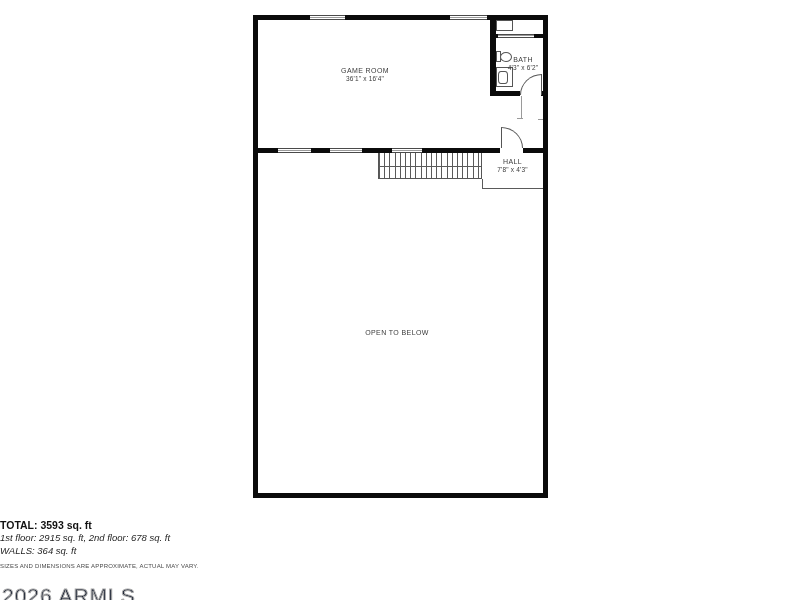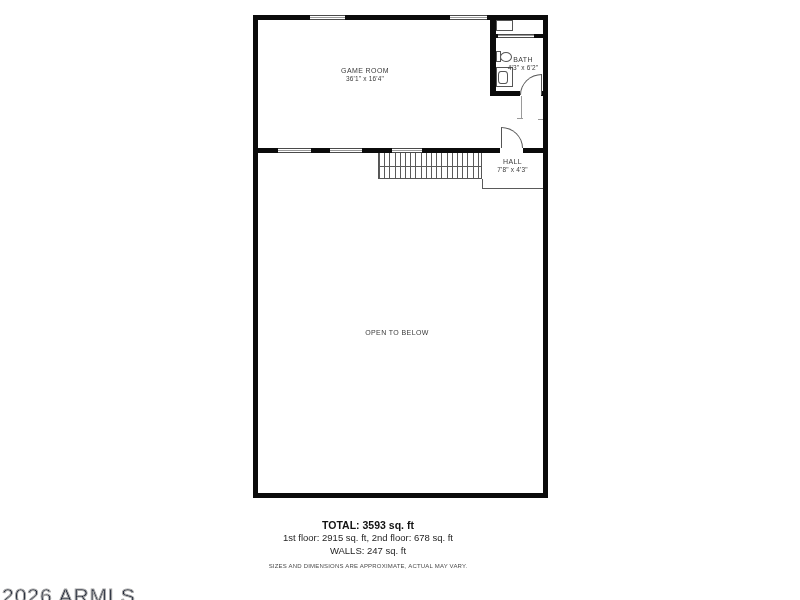--- a/index.html
+++ b/index.html
@@ -21,23 +21,23 @@
   .stairs{position:absolute;left:378px;top:153px;width:104px;height:26px;box-sizing:border-box;
           border:1px solid #555;border-top:none;
           background:repeating-linear-gradient(90deg,#5a5a5a 0,#5a5a5a 1px,transparent 1px,transparent 5.2px);}
   .rail{position:absolute;left:0;right:0;top:50%;height:1px;background:#5a5a5a;}
   .arc{position:absolute;box-sizing:border-box;border:1px solid #555;border-bottom:none;}
   .arc-hall{left:501px;top:127px;width:22px;height:21px;border-top-right-radius:100% 100%;}
   .arc-bath{left:520px;top:74px;width:22px;height:21px;border-top-left-radius:100% 100%;}
   .room-label{position:absolute;text-align:center;color:#3a3a3a;}
   .room-name{font-size:7px;line-height:9px;letter-spacing:0.4px;}
   .room-dims{font-size:6.5px;line-height:8px;letter-spacing:0.2px;}
-  .summary{position:absolute;left:0;top:518px;width:736px;text-align:center;color:#1f1f1f;}
+  .summary{position:absolute;left:0;top:518px;width:736px;text-align:left;color:#1f1f1f;}
   .sum-total{font-size:10.5px;font-weight:bold;line-height:14px;color:#111;}
-  .sum-line{font-size:9.5px;line-height:12.5px;}
+  .sum-line{font-size:9.5px;line-height:12.5px;font-style:italic;}
   .sum-disclaimer{font-size:6px;line-height:10px;margin-top:4px;color:#4a4a4a;letter-spacing:0.2px;}
   .watermark{position:absolute;left:2px;top:584px;font-size:21px;letter-spacing:1px;
              color:#0f172a;-webkit-text-stroke:1px #a9a9a9;}
 </style>
 </head>
 <body>
 
 <div class="page">
 
   <div class="outer"></div>
@@ -89,19 +89,19 @@
     <div class="room-name">HALL</div>
     <div class="room-dims">7'8" x 4'3"</div>
   </div>
   <div class="room-label" style="left:347px;top:328px;width:100px;">
     <div class="room-name">OPEN TO BELOW</div>
   </div>
 
   <div class="summary">
     <div class="sum-total">TOTAL: 3593 sq. ft</div>
     <div class="sum-line">1st floor: 2915 sq. ft, 2nd floor: 678 sq. ft</div>
-    <div class="sum-line">WALLS: 247 sq. ft</div>
+    <div class="sum-line">WALLS: 364 sq. ft</div>
     <div class="sum-disclaimer">SIZES AND DIMENSIONS ARE APPROXIMATE, ACTUAL MAY VARY.</div>
   </div>
 
   <div class="watermark">2026 ARMLS</div>
 
 </div>
 
 </body></html>

